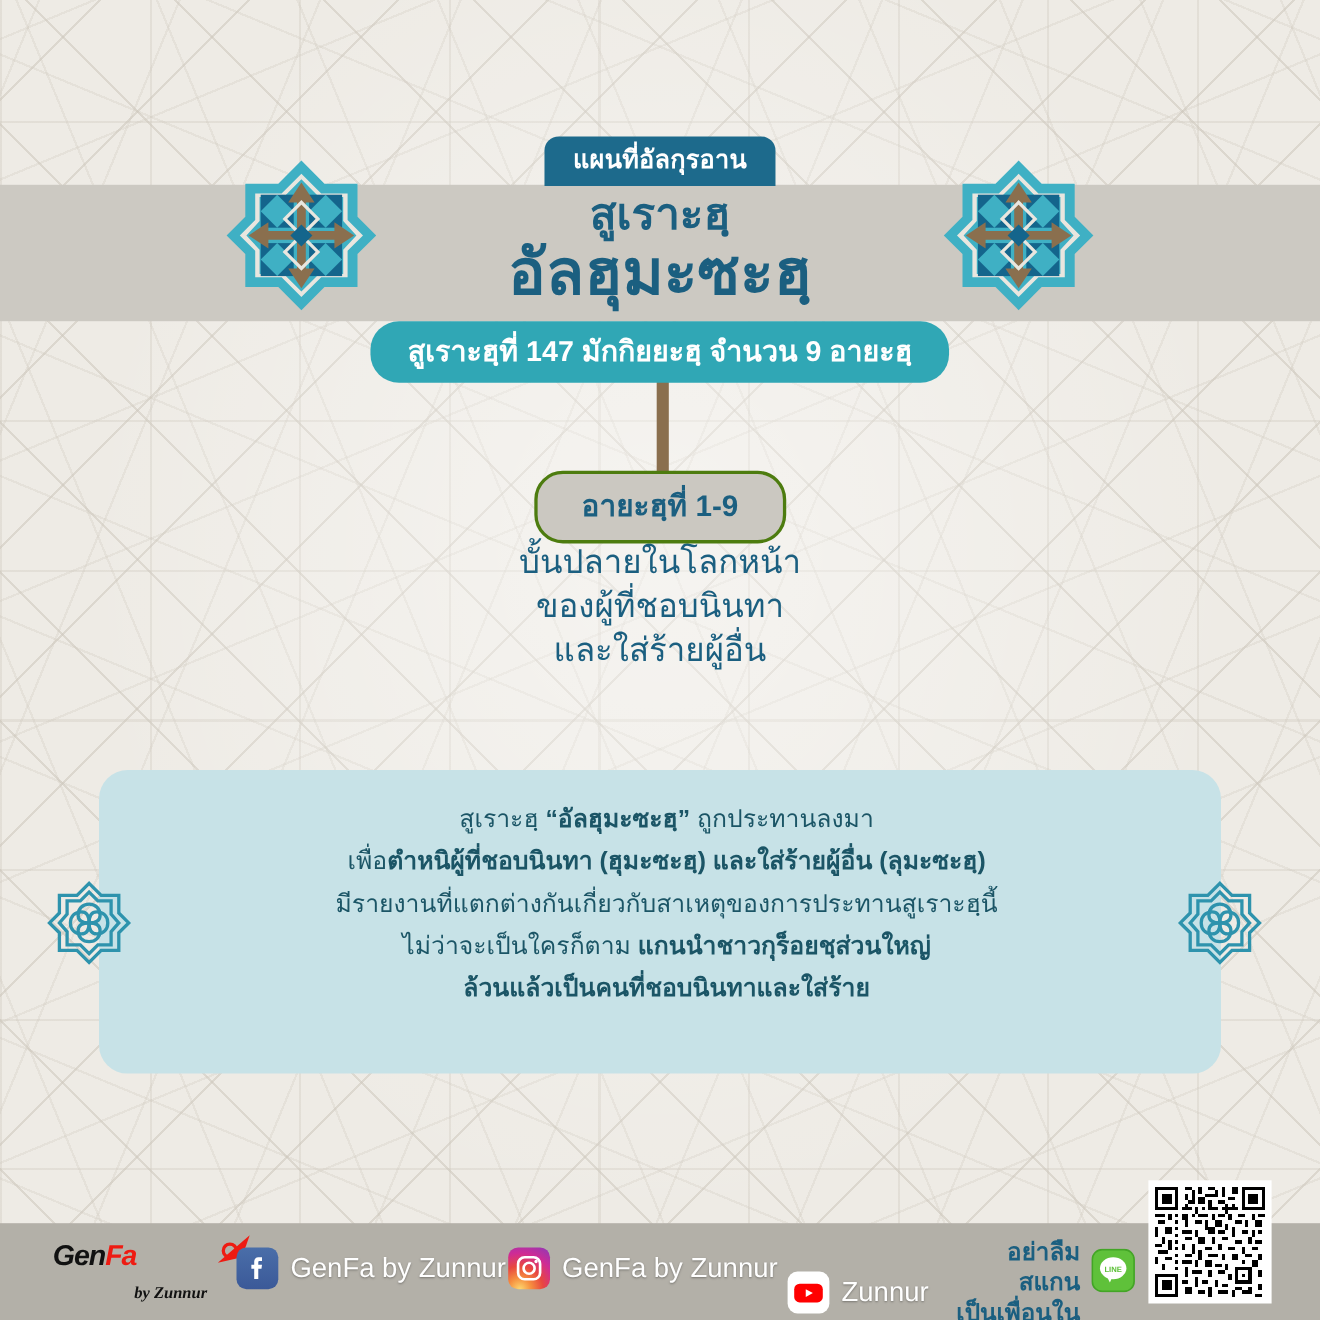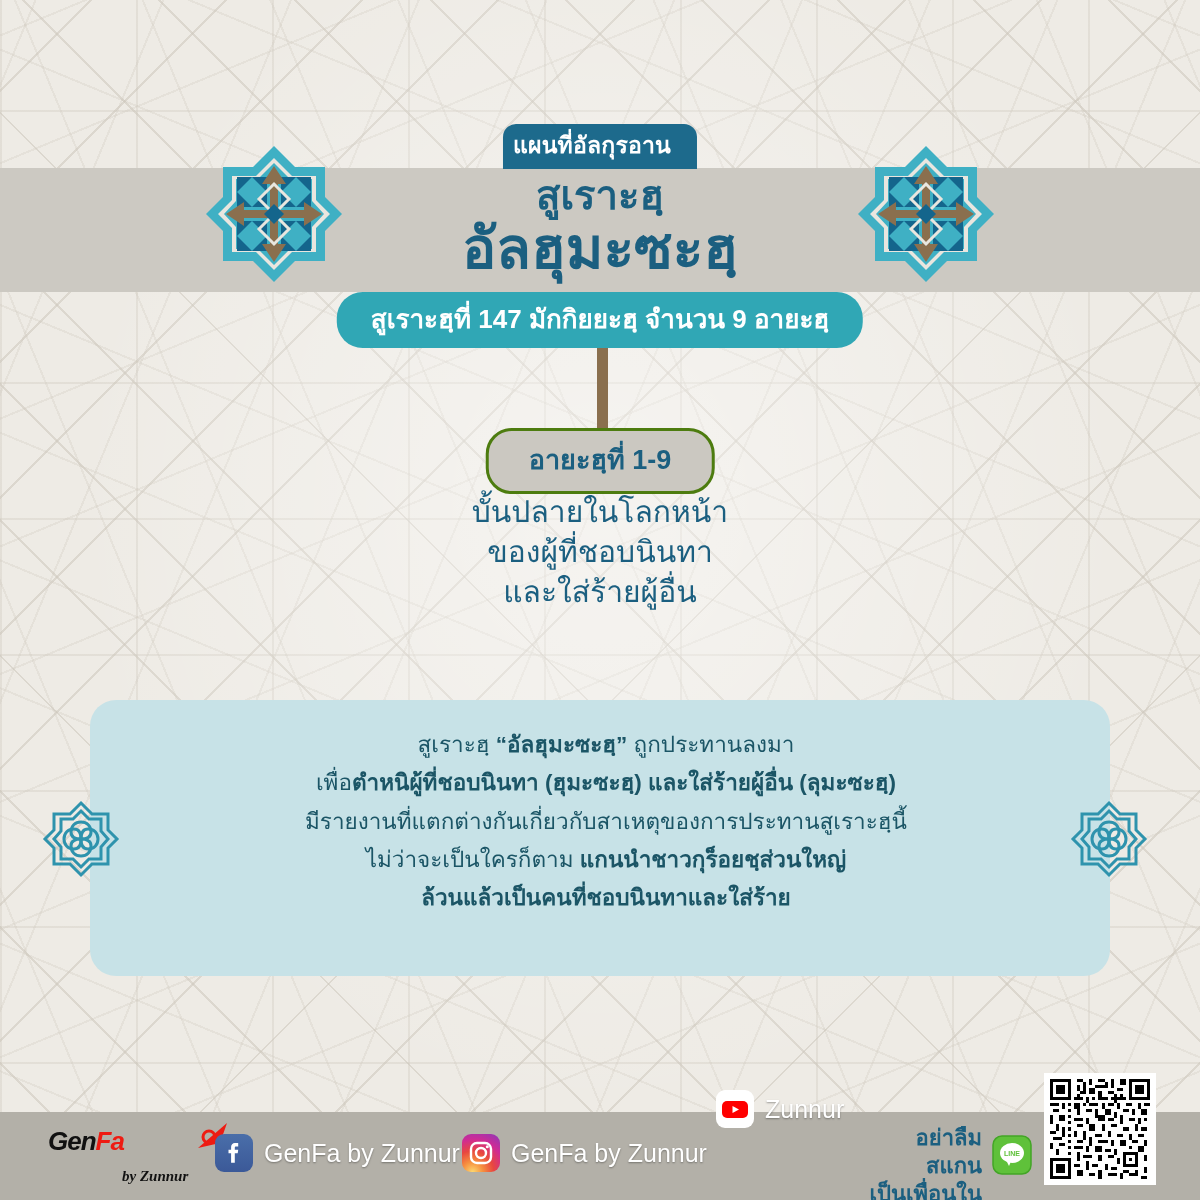--- a/index.html
+++ b/index.html
@@ -35,21 +35,21 @@
 
   
   .header-band{
     position:absolute;left:0;top:168px;width:1200px;height:124px;
     background:#ccc9c2;
   }
   .tab-pill{
     position:absolute;left:50%;transform:translateX(-50%);top:124px;
     background:#1d6a8c;color:#ffffff;
     border-radius:13px 13px 0 0;
-    padding:7px 26px 9px 10px;
+    padding:7px 26px 9px 26px;
     font-size:23px;font-weight:bold;letter-spacing:.2px;
     white-space:nowrap;z-index:6;line-height:1.25;
   }
   .title-wrap{
     position:absolute;left:0;top:172px;width:1200px;
     text-align:center;z-index:5;
   }
   .title-line1{
     color:#1b5f80;font-size:40px;font-weight:bold;line-height:1.18;
   }
@@ -127,21 +127,21 @@
 
   .soc{
     position:absolute;display:flex;align-items:center;gap:11px;z-index:10;
   }
   .soc-label{
     color:#ffffff;font-size:25px;
     text-shadow:0 1px 2px rgba(0,0,0,.35);white-space:nowrap;
   }
   .soc-fb{left:215px;top:1134px;}
   .soc-ig{left:462px;top:1134px;}
-  .soc-yt{left:716px;top:1090px;justify-content:flex-end;}
+  .soc-yt{left:716px;top:1156px;justify-content:flex-end;}
 
   .ic{width:38px;height:38px;border-radius:9px;flex:0 0 auto;position:relative;}
   .ic-fb{background:linear-gradient(#4a6ea9,#3b5998);}
   .ic-ig{background:
       radial-gradient(circle at 28% 100%, #fdd86f 0%, #f68f3f 22%, #e8473f 45%, #cf2b95 70%, #8a3ab9 100%);}
   .ic-yt{background:#ffffff;display:flex;align-items:center;justify-content:center;}
 
   .scan-text{
     position:absolute;left:862px;top:1124px;z-index:10;
     color:#1b5f80;font-size:22px;font-weight:bold;line-height:1.28;text-align:right;width:120px;

